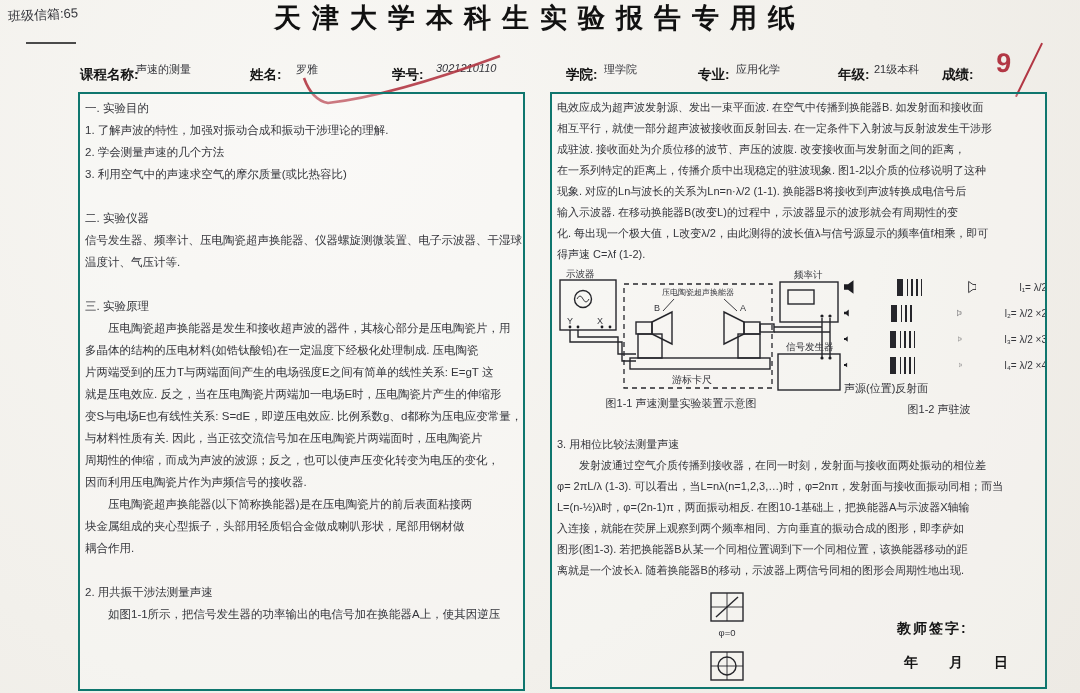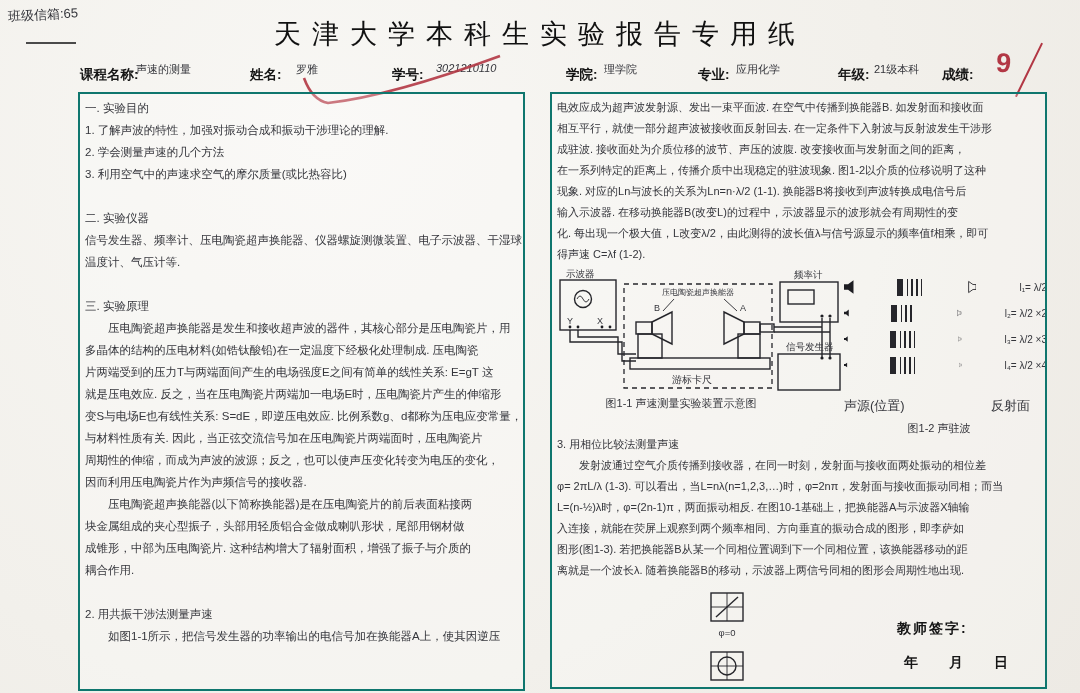--- a/index.html
+++ b/index.html
@@ -9,21 +9,21 @@
     background-image:radial-gradient(circle at 30% 20%, #f8f7f4 0%, #f2f0eb 60%, #edeae4 100%);
     font-family:"Liberation Sans",sans-serif;color:#151515;
   }
   .abs{position:absolute;}
   .hw{color:#34353b;}
   .printed{color:#151515;font-weight:600;text-align:right;}
   
   #corner-note{left:8px;top:6px;font-size:13px;transform:rotate(-3deg);}
   #corner-underline{left:26px;top:42px;width:50px;height:2px;background:#4a4a4a;}
   
-  #page-title{left:0;top:16px;width:1080px;text-align:center;font-size:27px;font-weight:normal;
+  #page-title{left:0;top:0;width:1080px;text-align:center;font-size:27px;font-weight:bold;
     letter-spacing:11px;color:#111;}
   
   .hlabel{top:66px;font-size:13.5px;white-space:nowrap;}
   .hval{top:62px;font-size:11px;white-space:nowrap;}
   #score-value{left:996px;top:48px;font-size:27px;color:#b23744;transform:rotate(4deg);font-weight:bold;}
   #score-slash{left:1028px;top:40px;width:2.4px;height:60px;background:#b23744;transform:rotate(26deg);border-radius:2px;}
   #red-check{left:296px;top:50px;width:212px;height:62px;}
   
   .colbox{border:2px solid #0f766e;box-sizing:border-box;background:rgba(255,255,255,0.25);}
   #left-box{left:78px;top:92px;width:447px;height:599px;padding:3px 5px;overflow:hidden;}
@@ -43,21 +43,21 @@
   svg .fill{fill:#1d1d22;stroke:none;}
   svg text{fill:#34353b;font-family:"Liberation Sans",sans-serif;}
   
   #fig2{left:292px;top:180px;width:203px;}
   .wave-row{display:flex;align-items:center;height:26px;gap:40px;}
   .bars{height:17px;margin:0 2px;
     background-image:
       repeating-linear-gradient(90deg,#26262b 0 1.4px,transparent 1.4px 4.8px),
       repeating-linear-gradient(90deg,#26262b 0 6px,transparent 6px 30px);}
   .wave-label{font-size:10px;white-space:nowrap;margin-left:3px;}
-  #fig2-ends{display:flex;justify-content:space-between;width:186px;font-size:13px;margin-top:19px;}
+  #fig2-ends{display:flex;width:186px;font-size:11px;margin-top:3px;}
   #fig2 .fig-caption{text-align:center;width:190px;margin-top:6px;}
   
   #fig3{left:10px;top:498px;width:330px;}
   #fig3-row{display:flex;gap:13px;flex-direction:column;}
   .liss-cell{text-align:center;}
   .liss-label{font-size:9.5px;margin-top:1px;}
   #fig3 .fig-caption{margin-left:42px;margin-top:8px;}
   
   #teacher-sign{left:345px;top:526px;font-size:14px;font-weight:bold;letter-spacing:2px;}
   #sign-date{left:352px;top:560px;font-size:14px;font-weight:bold;letter-spacing:1px;}
@@ -105,21 +105,20 @@
       <div class="hw-line hw">　　压电陶瓷超声换能器是发生和接收超声波的器件，其核心部分是压电陶瓷片，用</div>
       <div class="hw-line hw">多晶体的结构的压电材料(如锆钛酸铅)在一定温度下经极化处理制成. 压电陶瓷</div>
       <div class="hw-line hw">片两端受到的压力T与两端面间产生的电场强度E之间有简单的线性关系: E=gT 这</div>
       <div class="hw-line hw">就是压电效应. 反之，当在压电陶瓷片两端加一电场E时，压电陶瓷片产生的伸缩形</div>
       <div class="hw-line hw">变S与电场E也有线性关系: S=dE，即逆压电效应. 比例系数g、d都称为压电应变常量，</div>
       <div class="hw-line hw">与材料性质有关. 因此，当正弦交流信号加在压电陶瓷片两端面时，压电陶瓷片</div>
       <div class="hw-line hw">周期性的伸缩，而成为声波的波源；反之，也可以使声压变化转变为电压的变化，</div>
       <div class="hw-line hw">因而利用压电陶瓷片作为声频信号的接收器.</div>
       <div class="hw-line hw">　　压电陶瓷超声换能器(以下简称换能器)是在压电陶瓷片的前后表面粘接两</div>
       <div class="hw-line hw">块金属组成的夹心型振子，头部用轻质铝合金做成喇叭形状，尾部用钢材做</div>
-      <div class="hw-line hw">成锥形，中部为压电陶瓷片. 这种结构增大了辐射面积，增强了振子与介质的</div>
       <div class="hw-line hw">耦合作用.</div>
       <div class="hw-line hw"></div>
       <div class="hw-line hw">2. 用共振干涉法测量声速</div>
       <div class="hw-line hw">　　如图1-1所示，把信号发生器的功率输出的电信号加在换能器A上，使其因逆压</div>
     </div>
 </div>
 
 <div class="abs colbox" id="right-box">
 
   <div class="abs" id="rp1">

